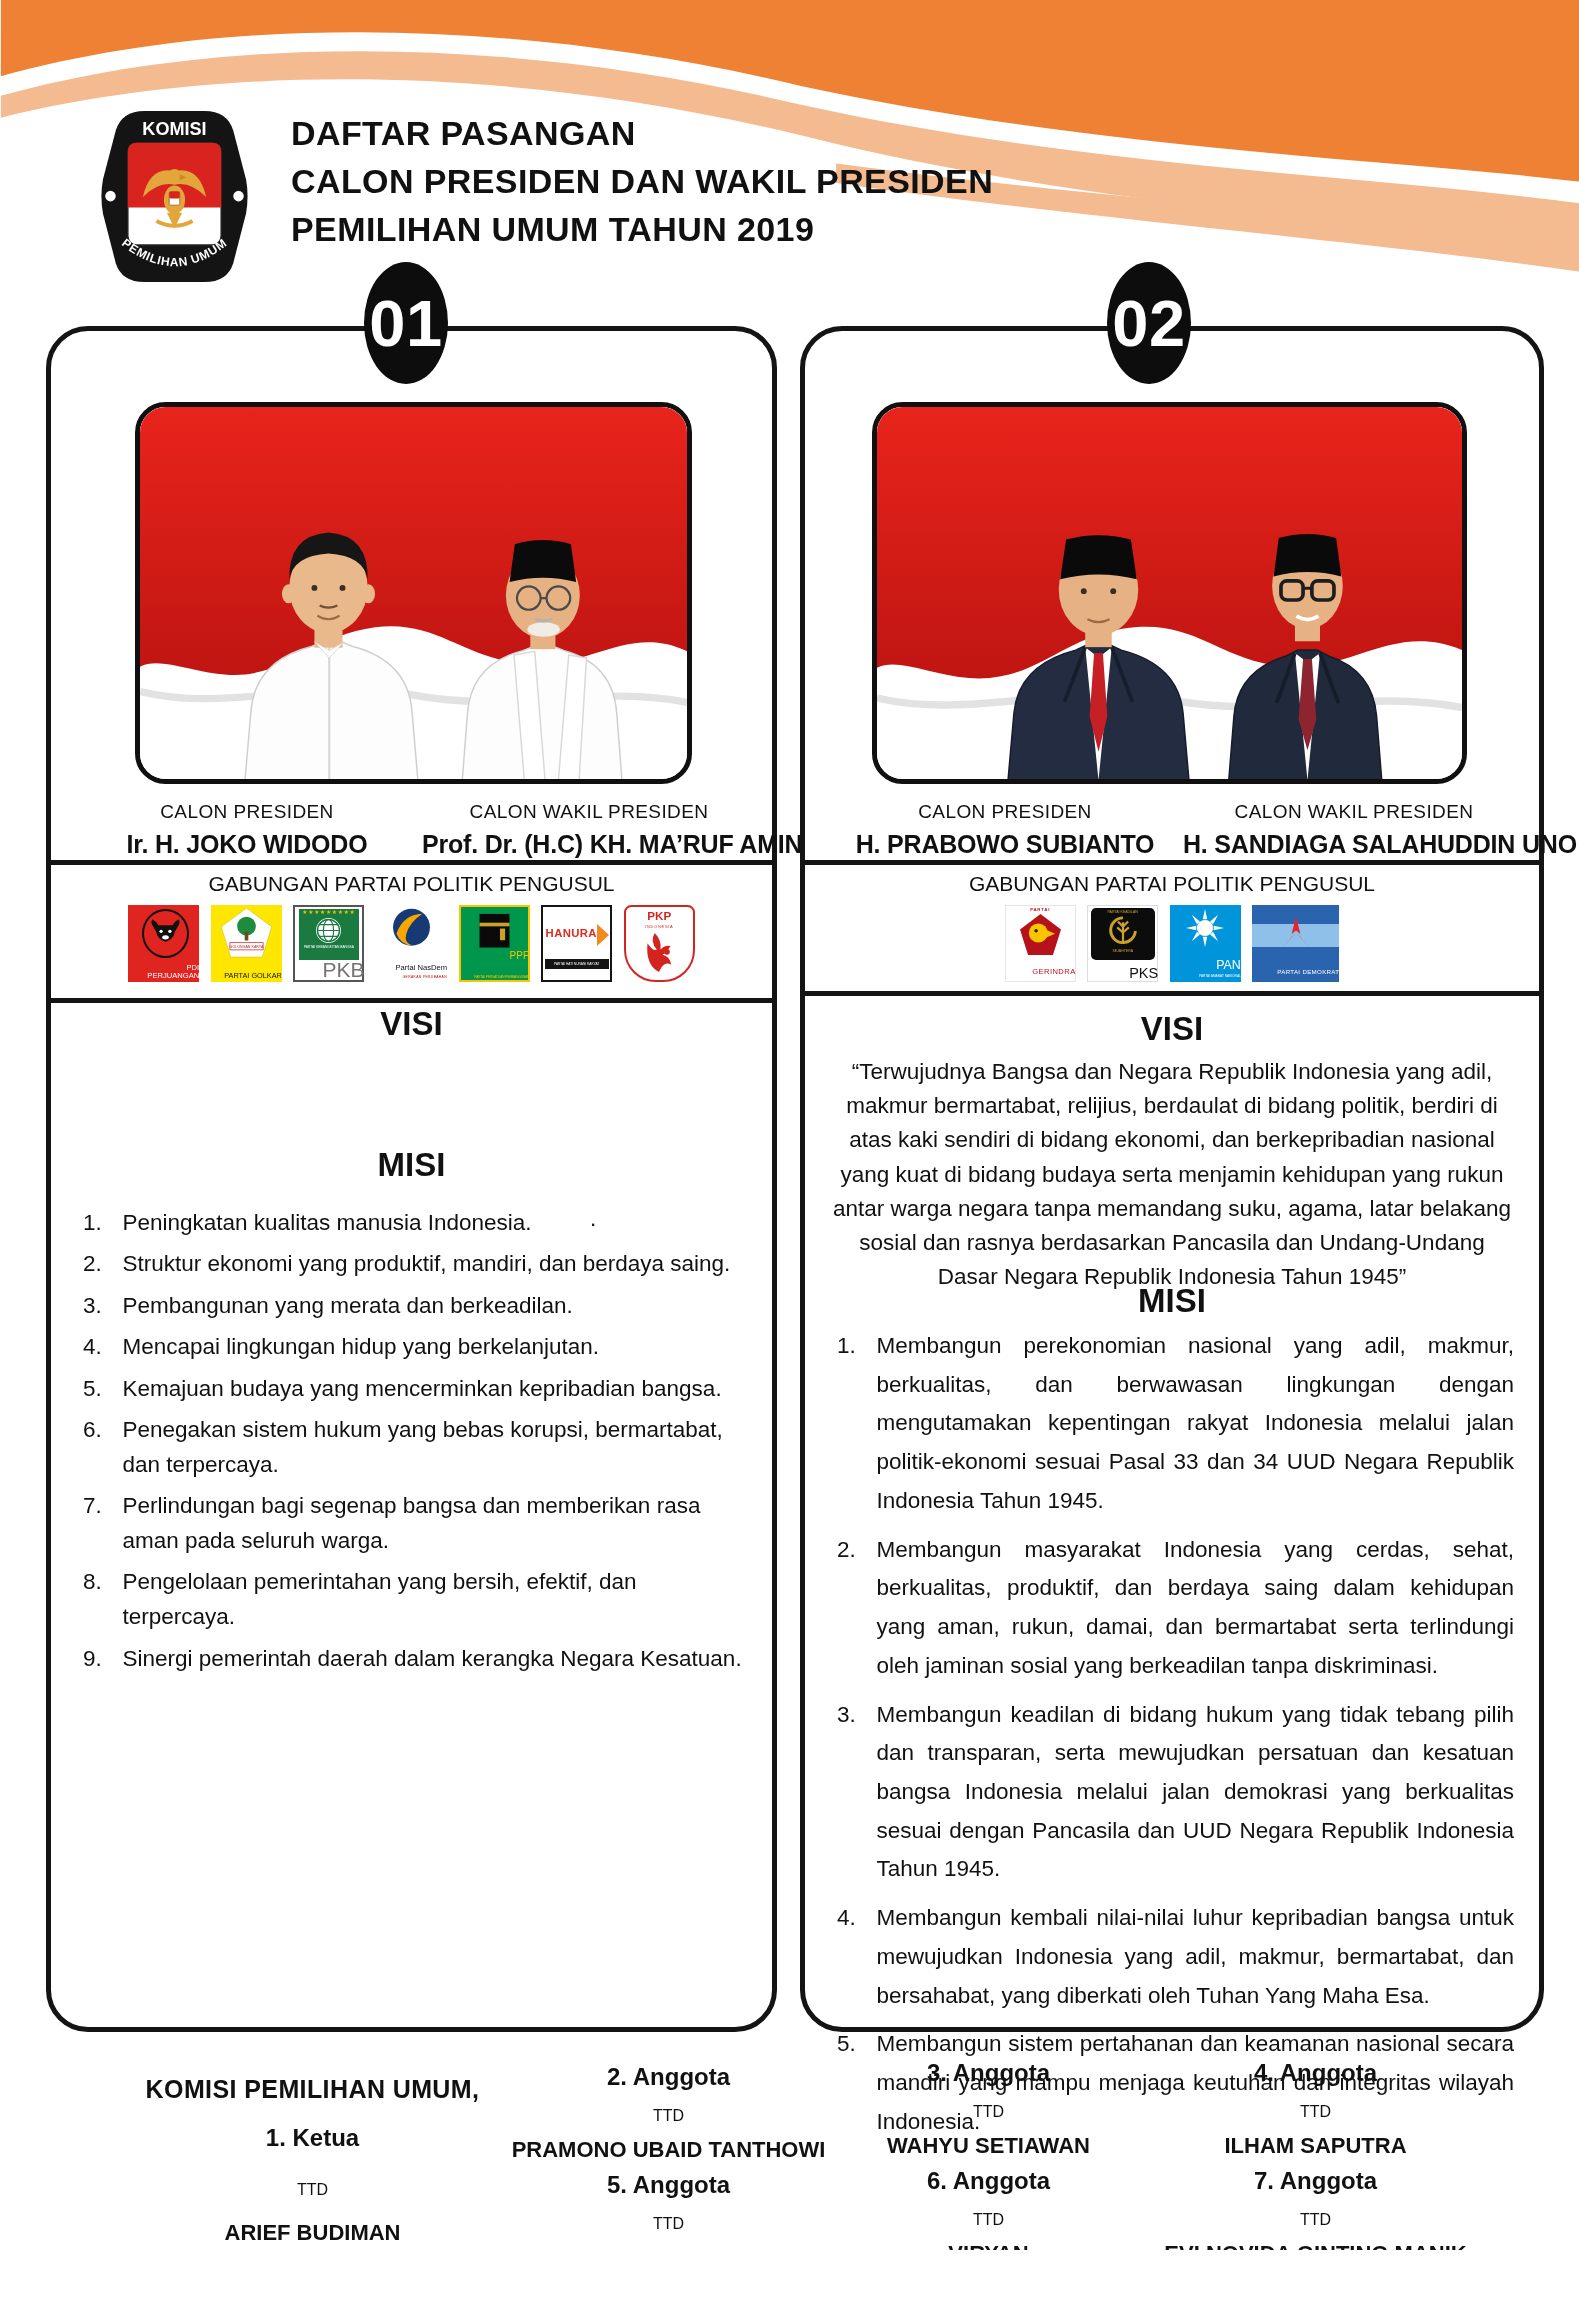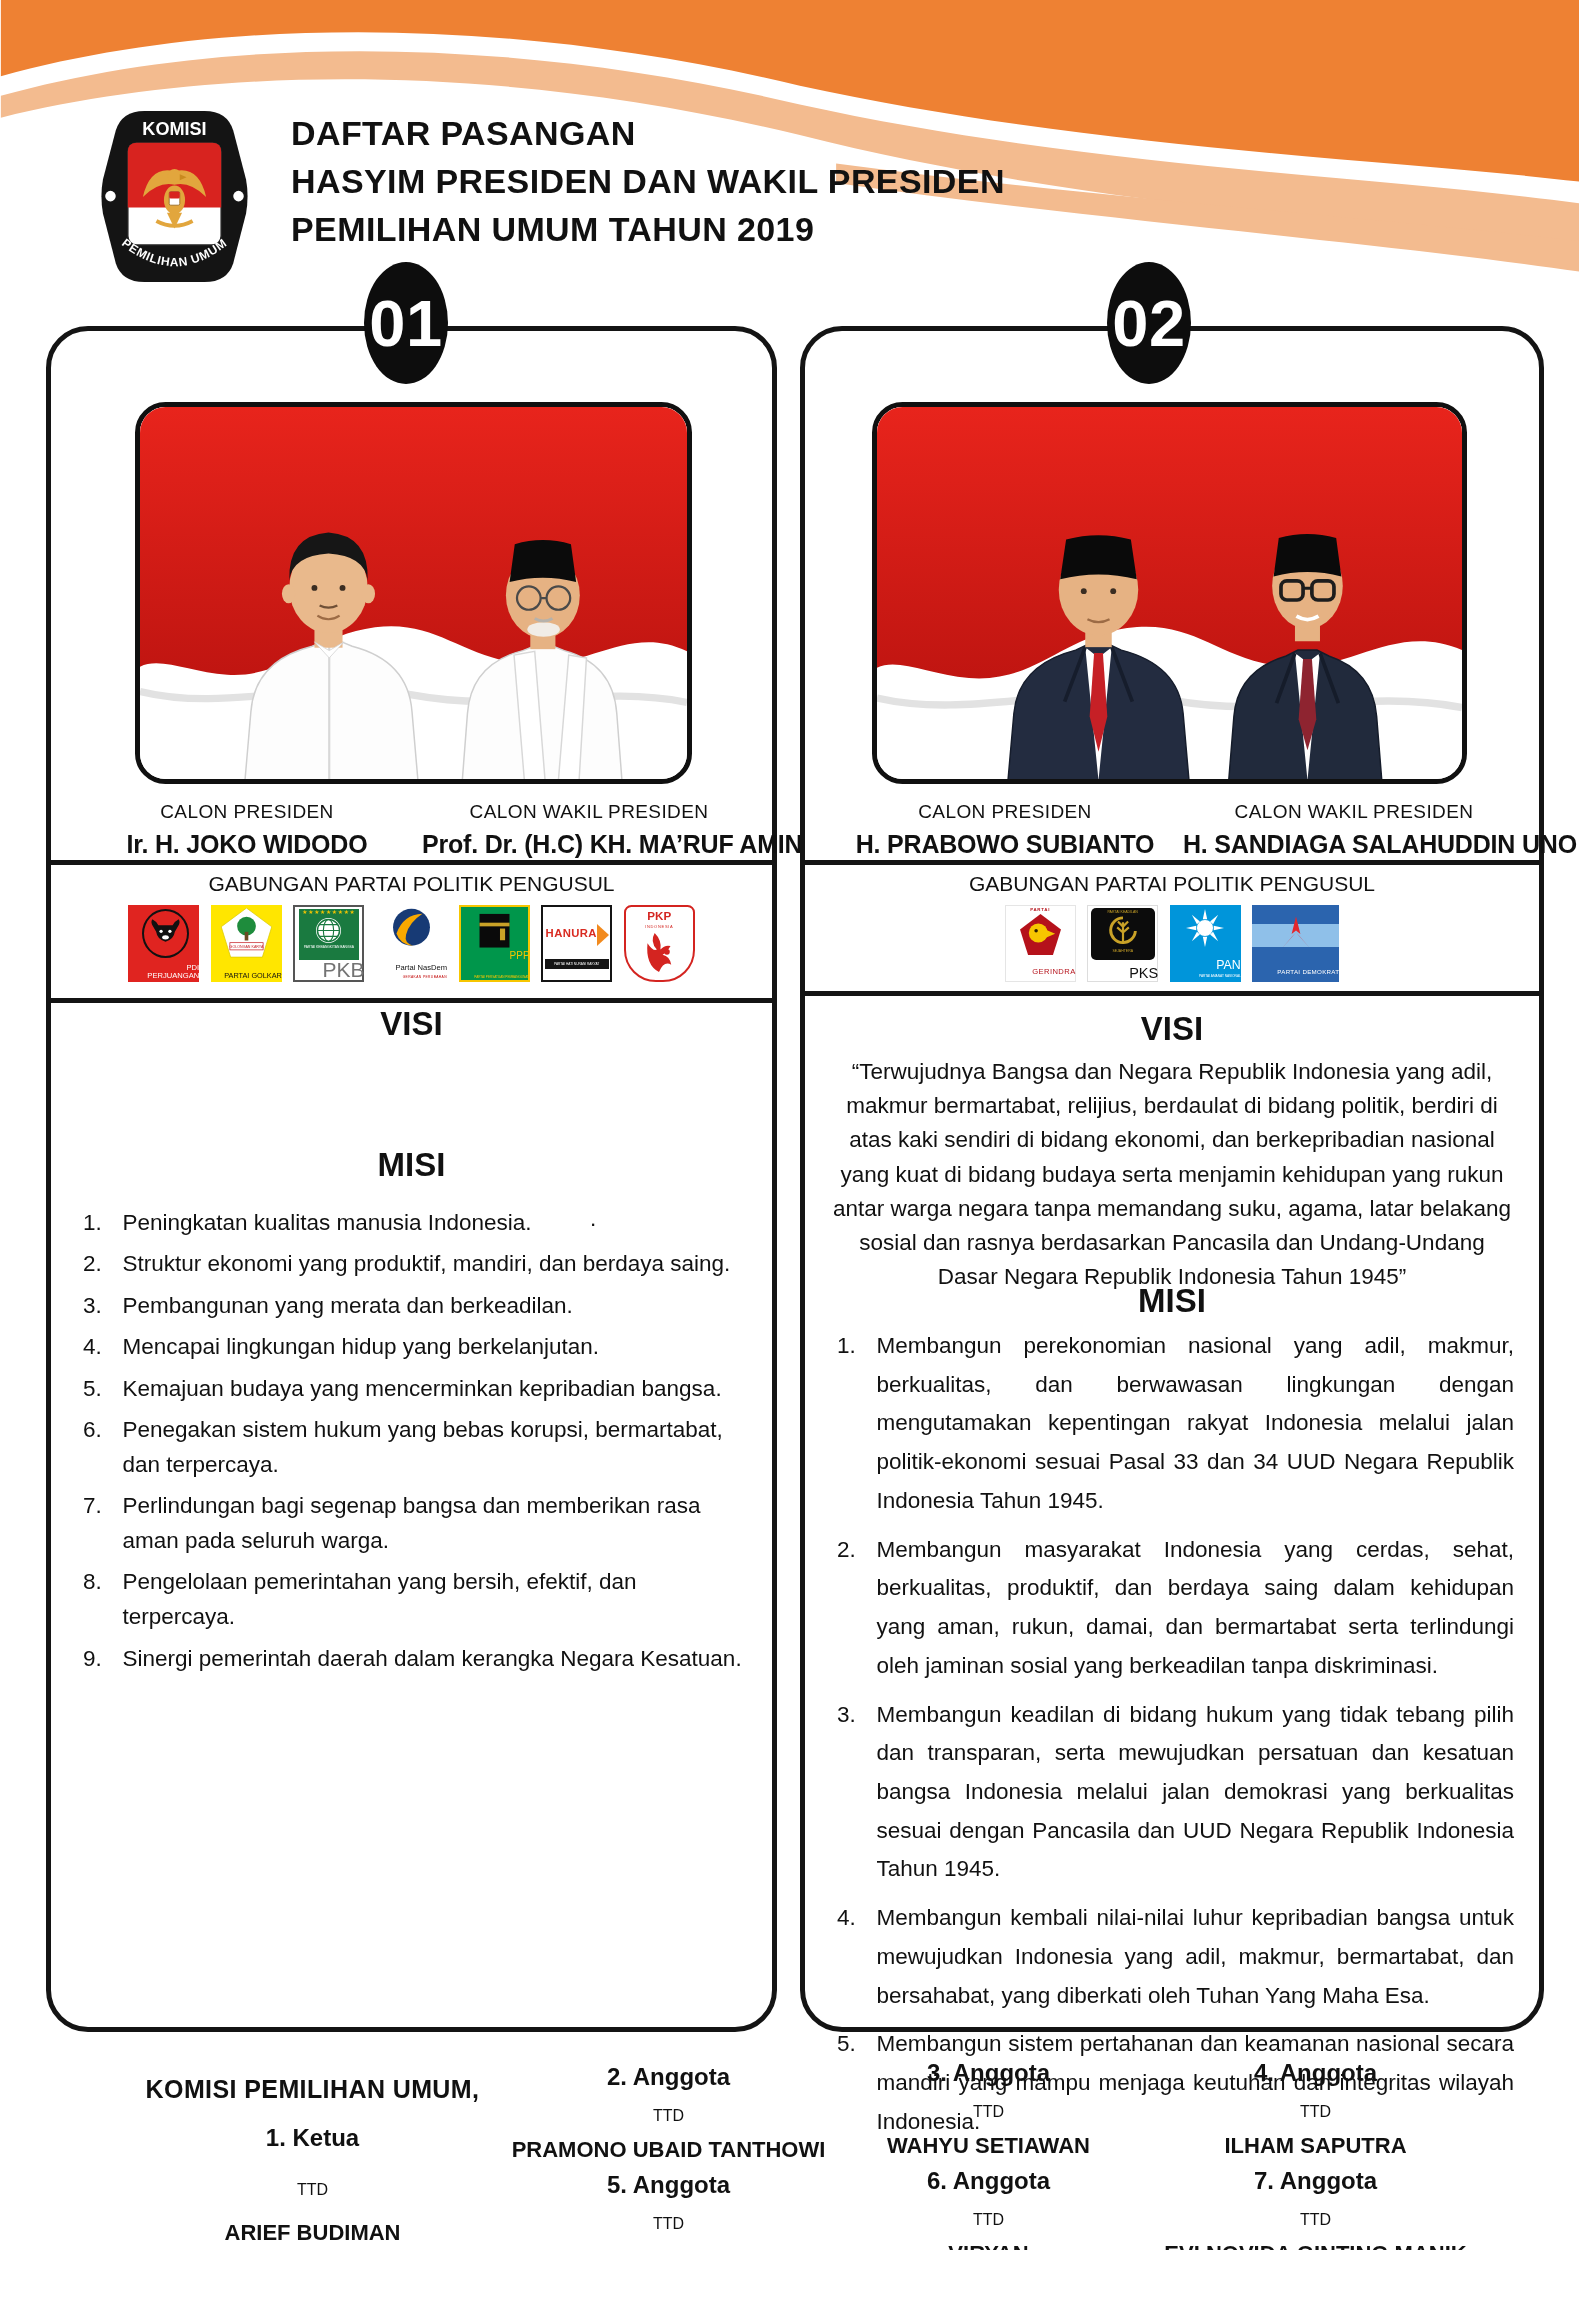--- a/index.html
+++ b/index.html
@@ -102,21 +102,21 @@
           <path id="arc-bottom" d="M30,182 Q100,238 170,182"></path>
         </defs>
       <text font-size="16" font-weight="bold" fill="#fff" font-family="Liberation Sans, sans-serif" letter-spacing="1">
         <textPath href="#arc-bottom" startOffset="50%" text-anchor="middle">PEMILIHAN UMUM</textPath>
       </text>
     </svg>
   </div>
 
   <div id="page-title">
     <div>DAFTAR PASANGAN</div>
-    <div>HASYIM PRESIDEN DAN WAKIL PRESIDEN</div>
+    <div>CALON PRESIDEN DAN WAKIL PRESIDEN</div>
     <div>PEMILIHAN UMUM TAHUN 2019</div>
   </div>
 
   <div class="badge" id="badge-1">01</div>
   <div class="badge" id="badge-2">02</div>
 
   <section class="card" id="card-1">
     <div class="photo" id="photo-1">
       <svg width="100%" height="100%" viewBox="0 0 740 510" preserveAspectRatio="none">
         <defs>

